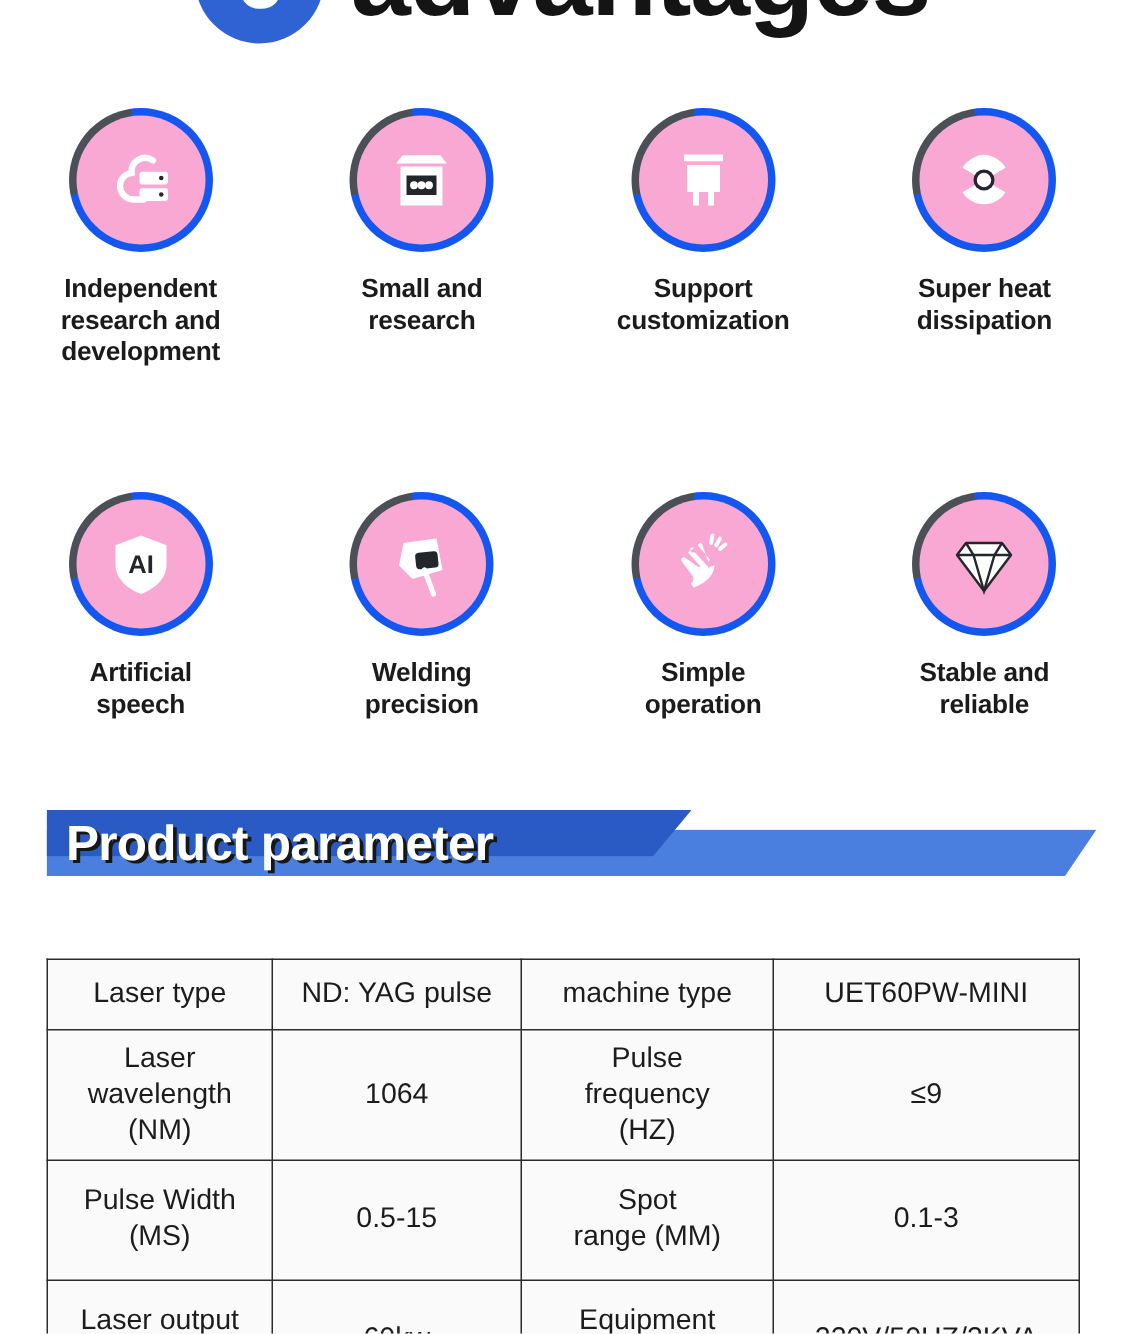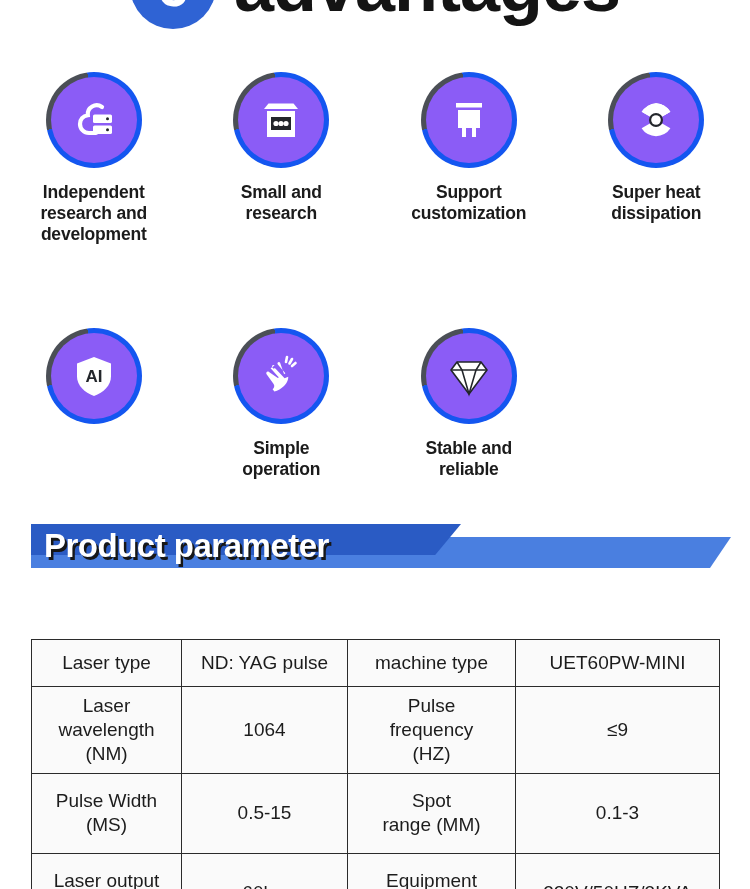--- a/index.html
+++ b/index.html
@@ -70,42 +70,42 @@
     background:
       conic-gradient(from 0deg,
         #1456f0 0deg, #1456f0 258deg,
         #4b4f56 258deg, #4b4f56 352deg,
         #1456f0 352deg, #1456f0 360deg);
   }
   .badge-core {
     position: absolute;
     inset: 5px;
     border-radius: 50%;
-    background: #8b5cf6;
+    background: #f9a8d4;
     display: flex;
     align-items: center;
     justify-content: center;
   }
   .badge-core svg { display: block; }
 
   .feature-label {
     margin-top: 14px;
     text-align: center;
     font-size: 17.5px;
     font-weight: bold;
     line-height: 1.19;
     color: #1b1b1b;
     letter-spacing: -0.2px;
     white-space: pre-line;
   }
 
   
   .banner {
     position: absolute;
-    left: 0; top: 524px;
+    left: 0; top: 540px;
     width: 610px; height: 44px;
   }
   .banner-light {
     position: absolute;
     left: 31px; top: 13px;
     width: 700px; height: 31px;
     background: #4a7fe0;
     clip-path: polygon(0 0, 100% 0, 97% 100%, 0 100%);
   }
   .banner-dark {
@@ -247,22 +247,39 @@
     <div class="feature">
       <div class="badge-wrap">
         <div class="badge-ring"></div>
         <div class="badge-core">
           <svg width="50" height="50" viewBox="0 0 50 50" fill="none">
             <path d="M25 6 L42 12.5v13C42 34.5 34.5 41.5 25 45 15.5 41.5 8 34.5 8 25.5v-13z" fill="#fff"></path>
             <text x="25" y="31" font-family="Liberation Sans, sans-serif" font-size="17" font-weight="bold" fill="#23262b" text-anchor="middle">AI</text>
           </svg>
         </div>
       </div>
-    </div>
-
+      <div class="feature-label">Artificial
+speech</div>
+    </div>
+
+    <div class="feature">
+      <div class="badge-wrap">
+        <div class="badge-ring"></div>
+        <div class="badge-core">
+          <svg width="52" height="52" viewBox="0 0 52 52" fill="none">
+            <path d="M14 12 L36 9 L40 30 L20 36z" fill="#fff"></path>
+            <path d="M14 12 L11 27 L20 36 L17 18z" fill="#fff"></path>
+            <rect x="22" y="18" width="15" height="11" rx="2.5" fill="#23262b" transform="rotate(-6 29 23)"></rect>
+            <path d="M28 30 L34 46" stroke="#fff" stroke-width="3.4" stroke-linecap="round"></path>
+          </svg>
+        </div>
+      </div>
+      <div class="feature-label">Welding
+precision</div>
+    </div>
 
     <div class="feature">
       <div class="badge-wrap">
         <div class="badge-ring"></div>
         <div class="badge-core">
           <svg width="52" height="52" viewBox="0 0 52 52" fill="none">
             <g stroke="#fff" stroke-width="2.6" stroke-linecap="round" fill="none">
               <path d="M32 7 L31 12"></path>
               <path d="M37 9 L34.5 13.5"></path>
               <path d="M40.5 13 L37 16"></path>

